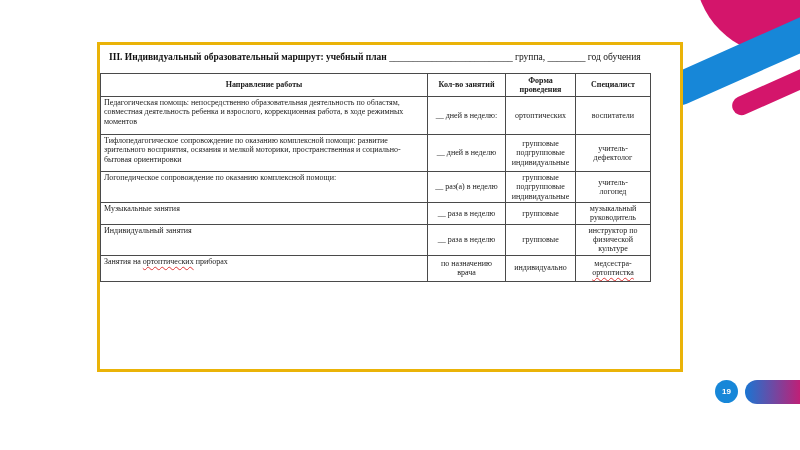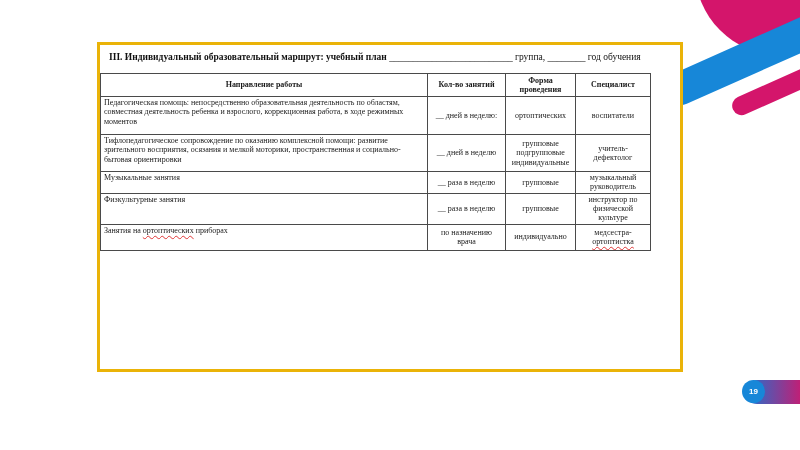--- a/index.html
+++ b/index.html
@@ -20,21 +20,21 @@
     left:665px; top:79px; width:195px; height:33px;
     border-radius:17px; background:#1787d8;
     transform:rotate(-24deg); transform-origin:left center; z-index:2;
   }
   .pink-stripe {
     left:733px; top:100px; width:95px; height:19px;
     border-radius:10px; background:#d4156b;
     transform:rotate(-24deg); transform-origin:left center; z-index:2;
   }
   .page-circle {
-    left:742px; top:380px; width:23px; height:23px;
+    left:715px; top:380px; width:23px; height:23px;
     border-radius:50%; background:#1787d8;
     color:#ffffff; font:bold 8px "Liberation Sans", sans-serif;
     display:flex; align-items:center; justify-content:center; z-index:3;
   }
   .footer-bar {
     left:745px; top:380px; width:62px; height:24px;
     border-radius:12px 0 0 12px;
     background:linear-gradient(90deg,#1a75d2 0%,#d4156b 100%); z-index:2;
   }
   
@@ -117,28 +117,34 @@
           <td class="c1">__ дней в неделю:</td>
           <td class="c2">ортоптических</td>
           <td class="c3">воспитатели</td>
         </tr>
         <tr style="height: 37px;">
           <td class="c0">Тифлопедагогическое сопровождение по оказанию комплексной помощи: развитие зрительного восприятия, осязания и мелкой моторики, пространственная и социально-бытовая ориентировки</td>
           <td class="c1">__ дней в неделю</td>
           <td class="c2">групповые<br>подгрупповые<br>индивидуальные</td>
           <td class="c3">учитель-<br>дефектолог</td>
         </tr>
+        <tr style="height: 31px;">
+          <td class="c0">Логопедическое сопровождение по оказанию комплексной помощи:</td>
+          <td class="c1">__ раз(а) в неделю</td>
+          <td class="c2">групповые<br>подгрупповые<br>индивидуальные</td>
+          <td class="c3">учитель-<br>логопед</td>
+        </tr>
         <tr style="height: 21px;">
           <td class="c0">Музыкальные занятия</td>
           <td class="c1">__ раза в неделю</td>
           <td class="c2">групповые</td>
           <td class="c3">музыкальный<br>руководитель</td>
         </tr>
         <tr style="height: 31px;">
-          <td class="c0">Физкультурные занятия</td>
+          <td class="c0">Индивидуальный занятия</td>
           <td class="c1">__ раза в неделю</td>
           <td class="c2">групповые</td>
           <td class="c3">инструктор по<br>физической<br>культуре</td>
         </tr>
         <tr style="height: 26px;">
           <td class="c0">Занятия на <span class="spell">ортоптических</span> приборах</td>
           <td class="c1">по назначению<br>врача</td>
           <td class="c2">индивидуально</td>
           <td class="c3">медсестра-<br><span class="spell">ортоптистка</span></td>
         </tr>

